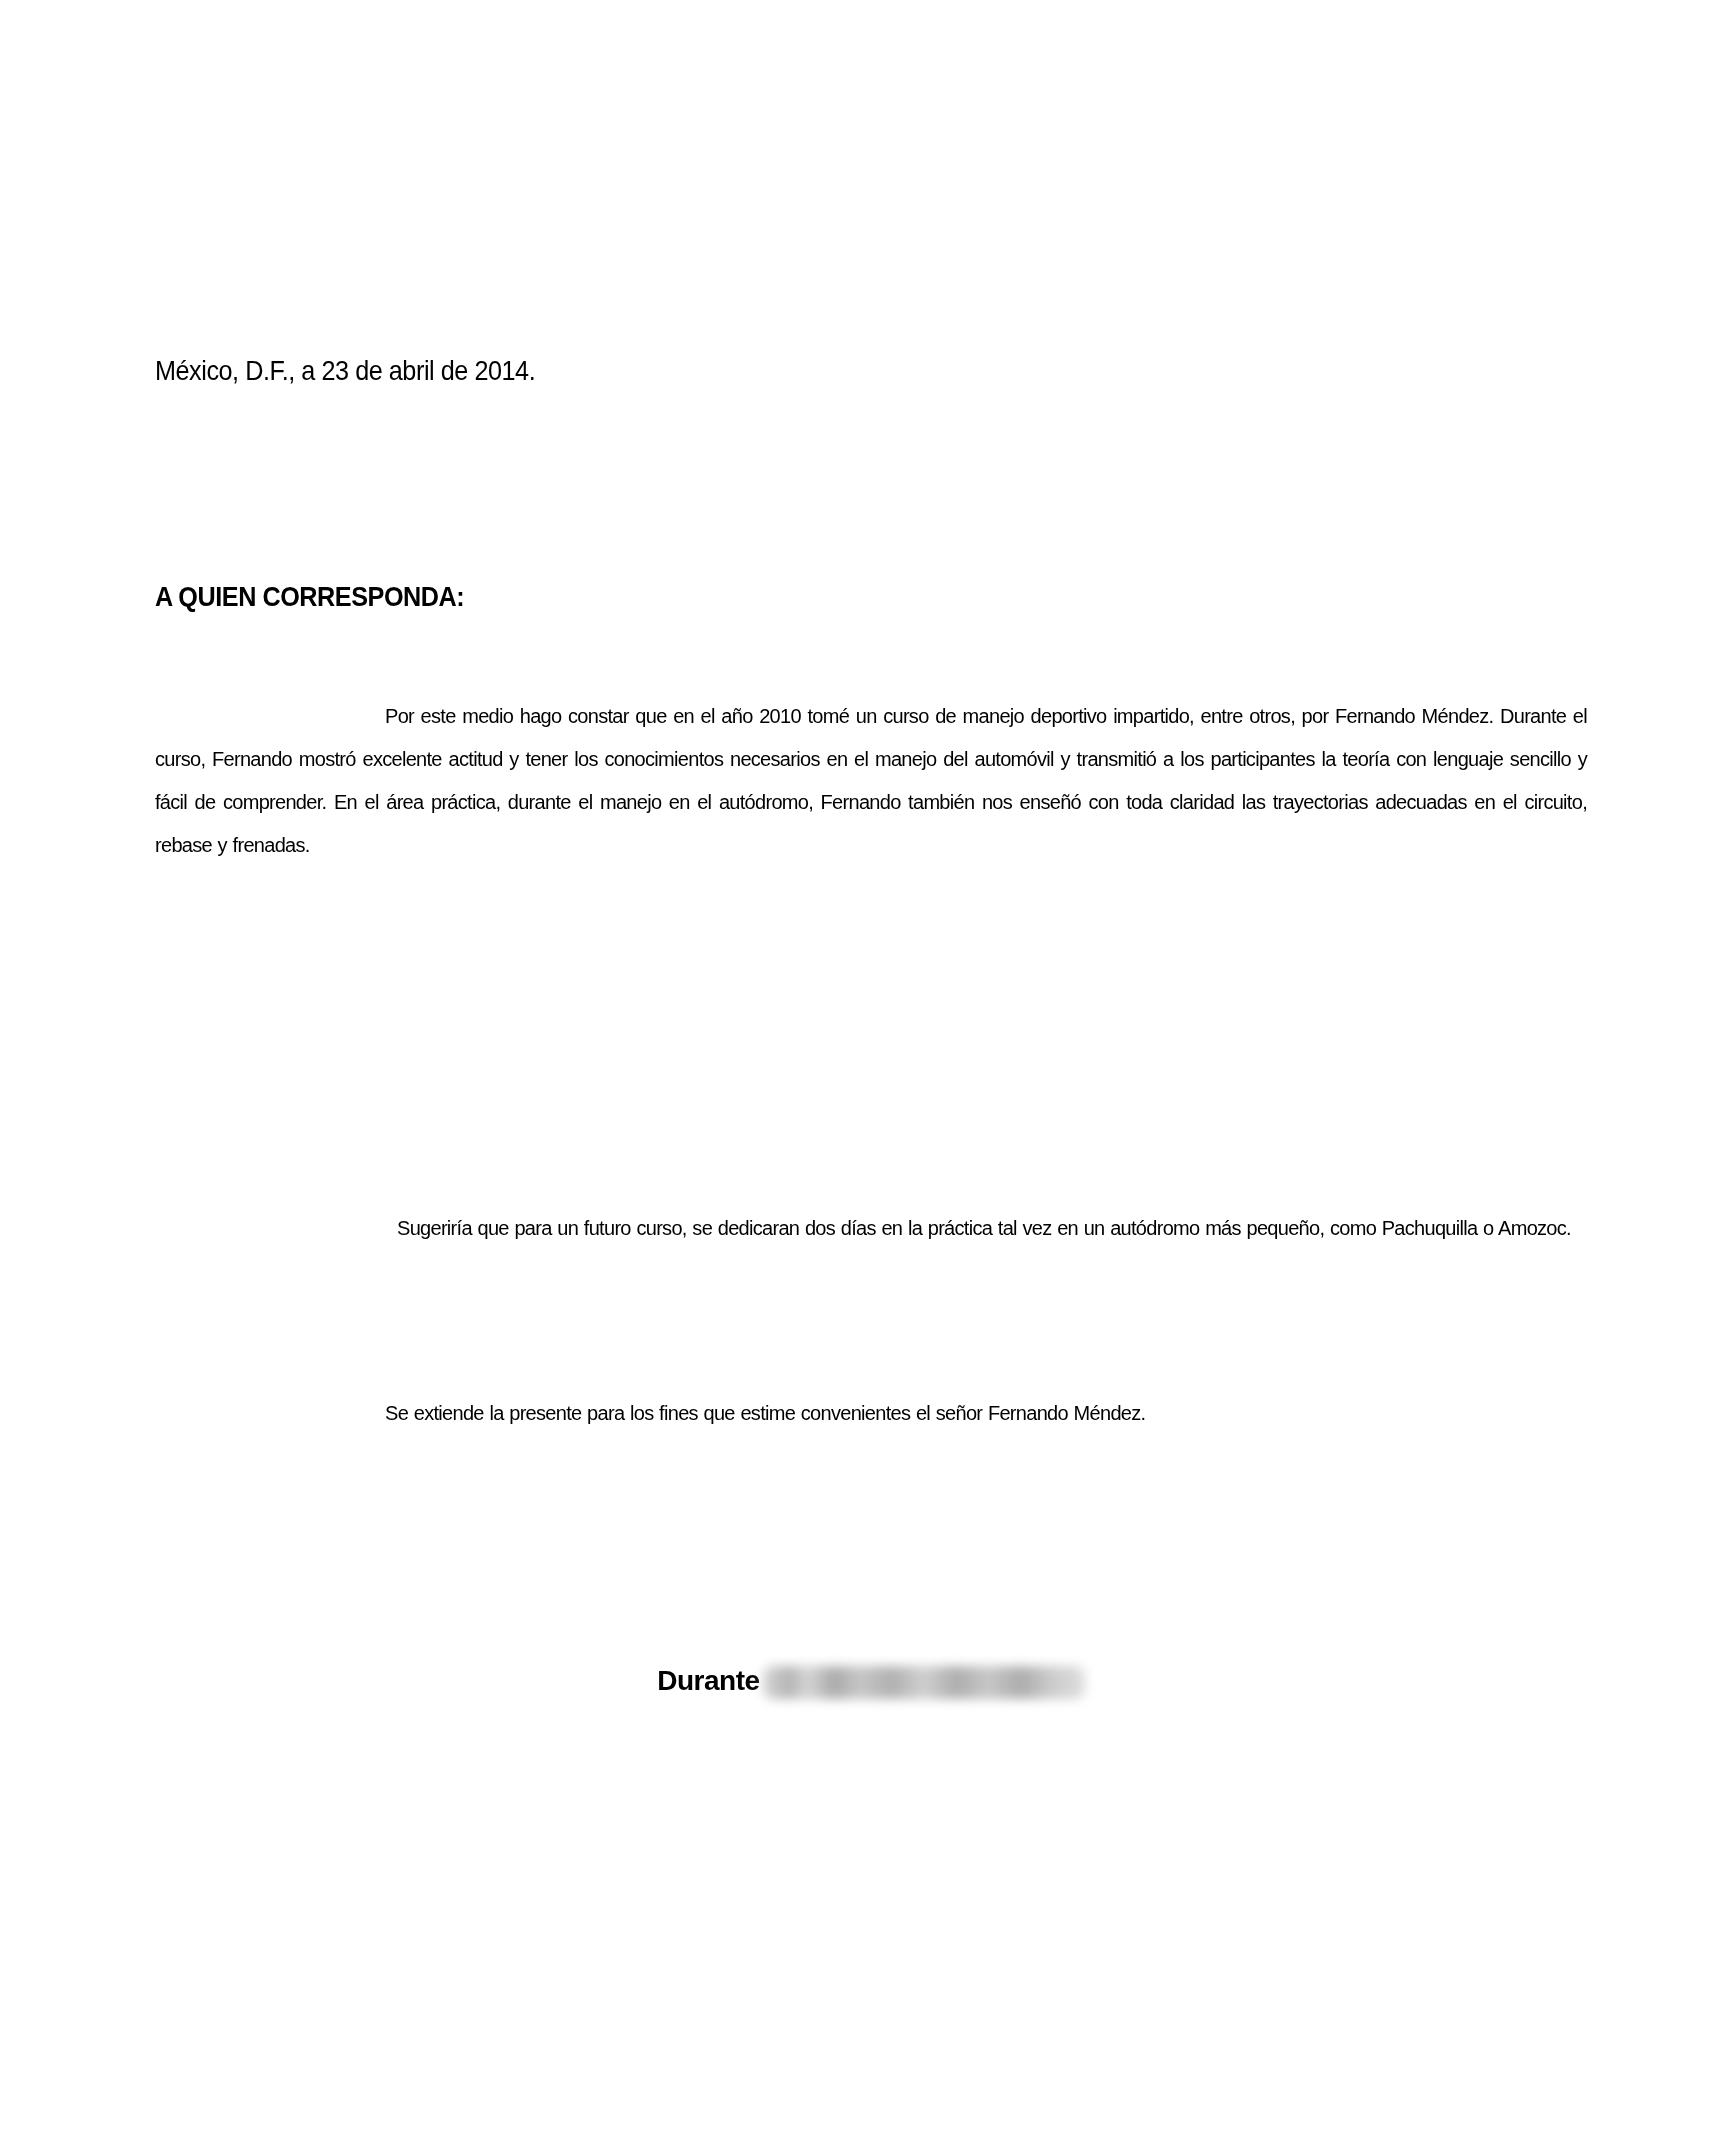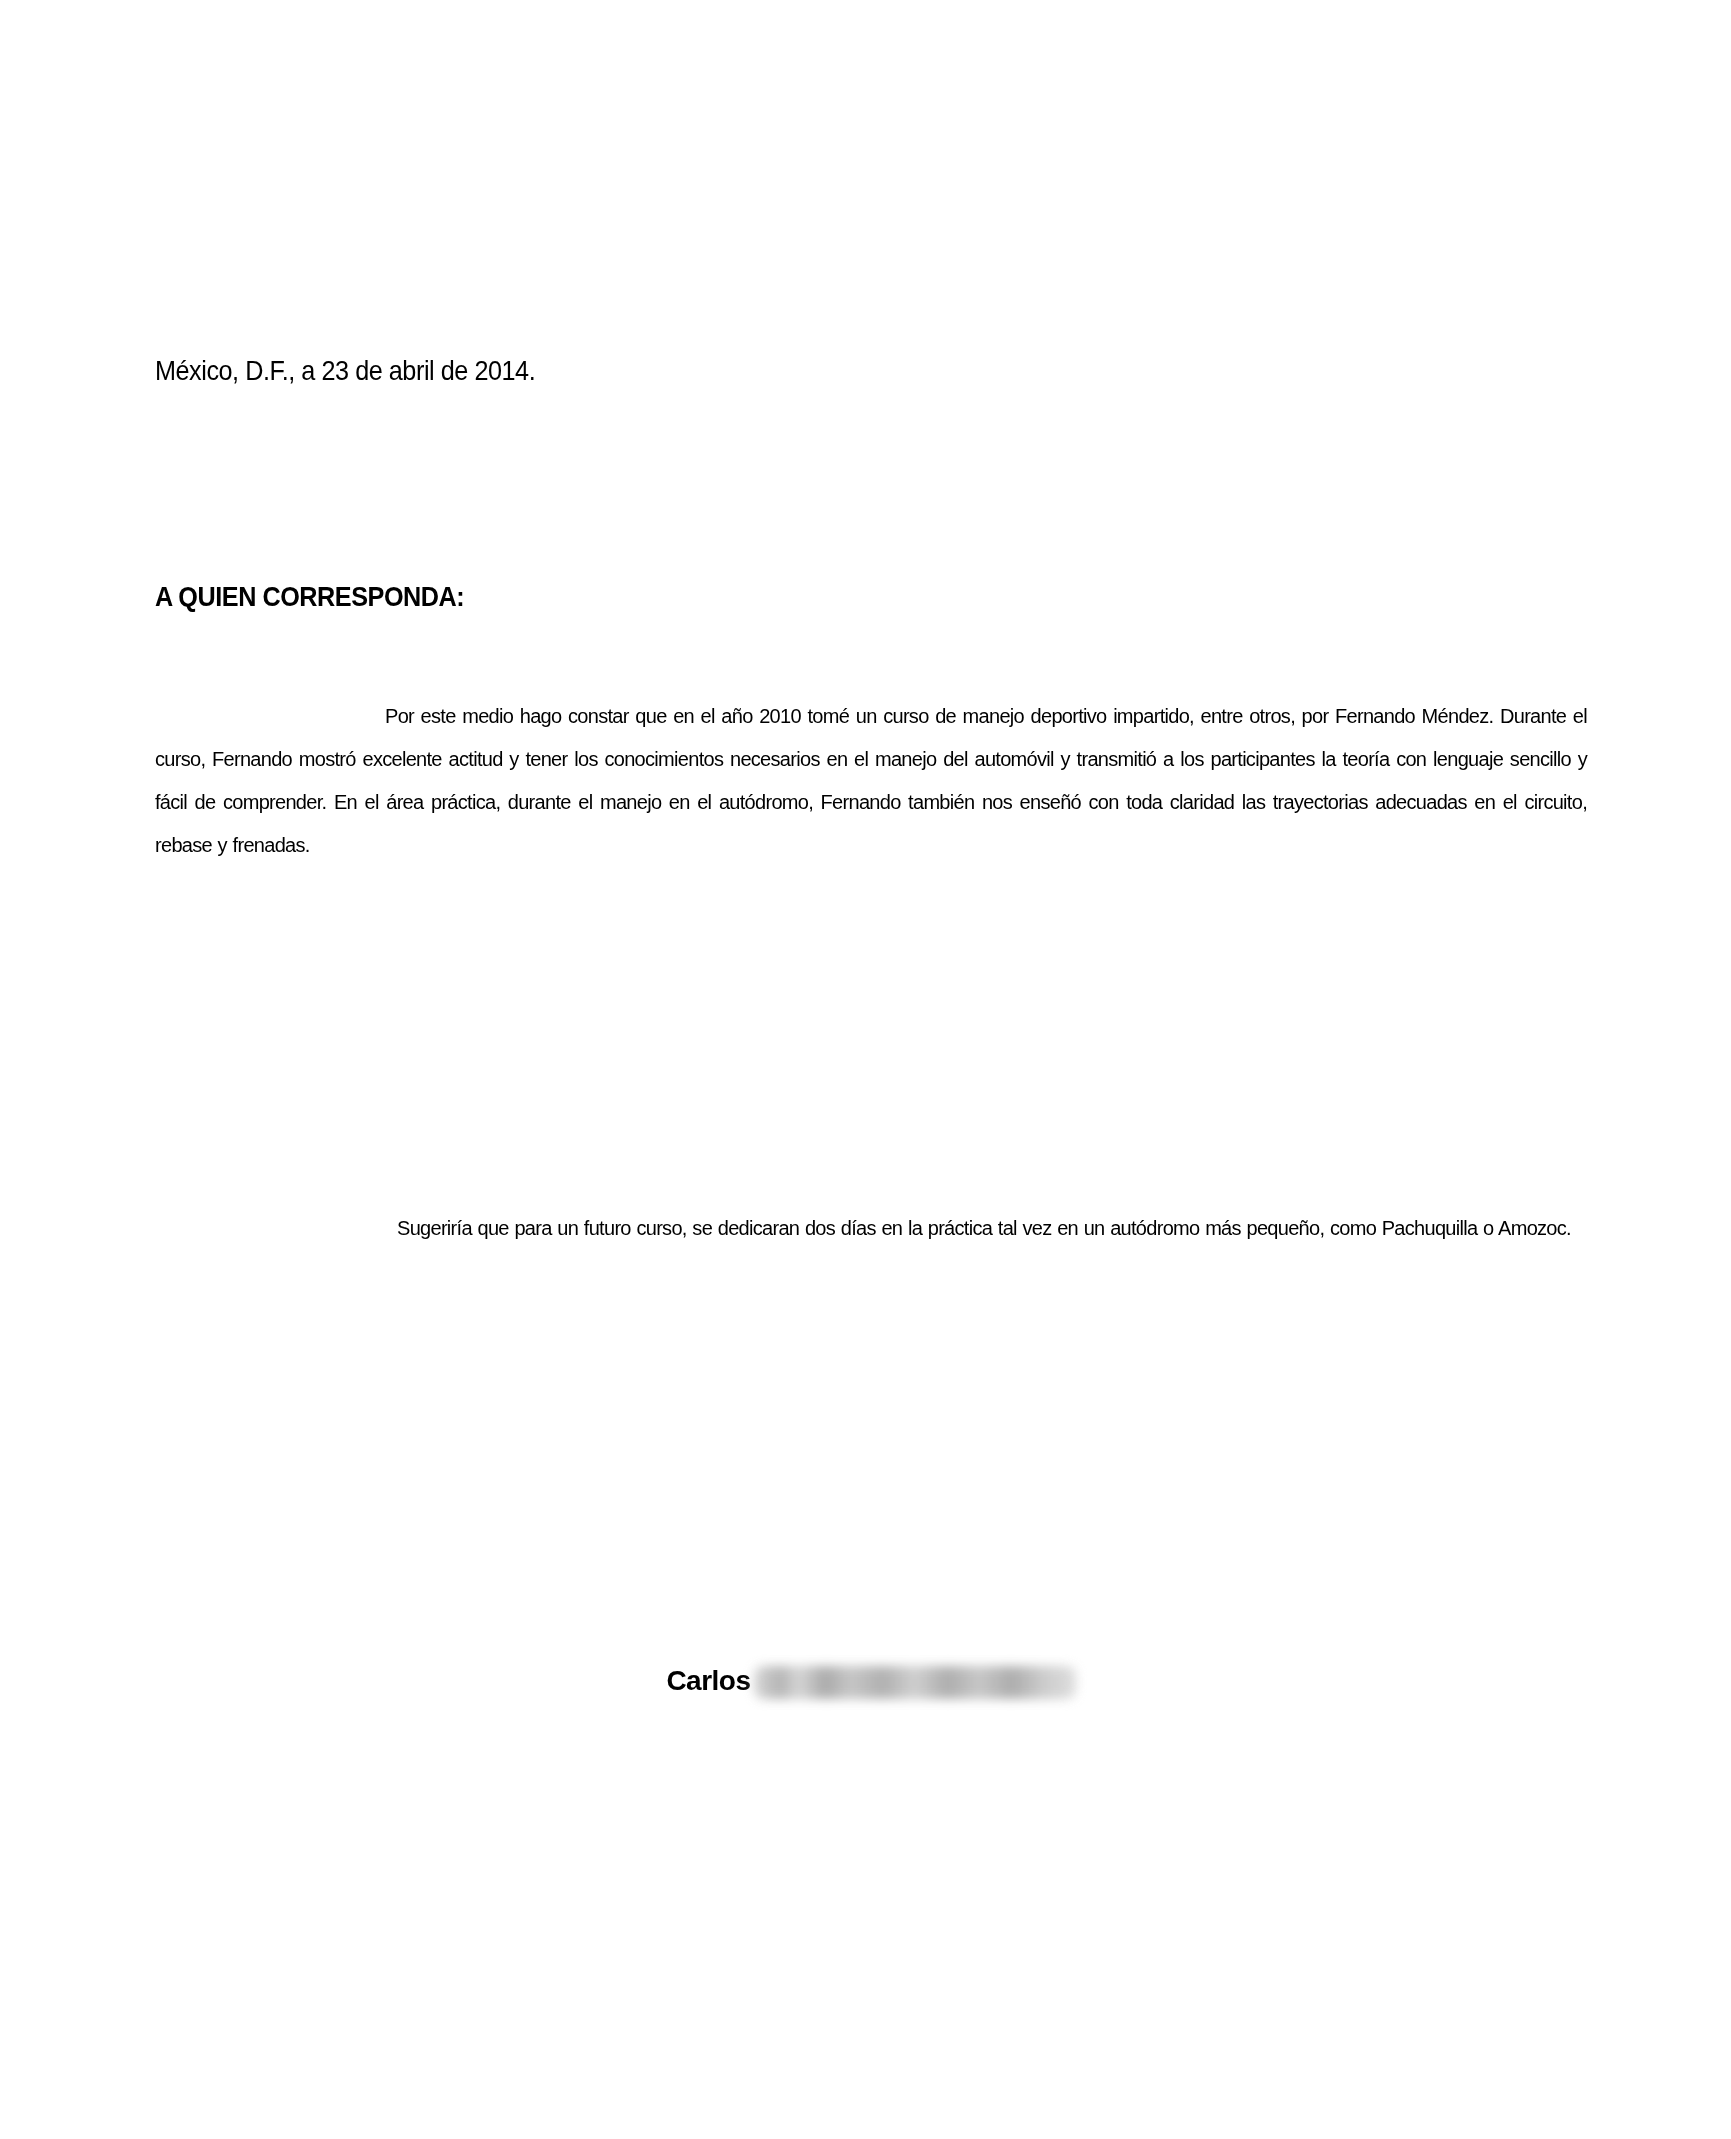--- a/index.html
+++ b/index.html
@@ -91,19 +91,20 @@
 
   <div class="date-line line-text">México, D.F., a 23 de abril de 2014.</div>
 
   <div class="salutation line-text">A QUIEN CORRESPONDA:</div>
 
   <p class="para para-1" style="margin:0;">Por este medio hago constar que en el año 2010 tomé un curso de manejo deportivo impartido, entre otros, por Fernando Méndez. Durante el curso, Fernando mostró excelente actitud y tener los conocimientos necesarios en el manejo del automóvil y transmitió a los participantes la teoría con lenguaje sencillo y fácil de comprender. En el área práctica, durante el manejo en el autódromo, Fernando también nos enseñó con toda claridad las trayectorias adecuadas en el circuito, rebase y frenadas.</p>
 
 
   <p class="para para-3" style="margin:12px;">Sugeriría que para un futuro curso, se dedicaran dos días en la práctica tal vez en un autódromo más pequeño, como Pachuquilla o Amozoc.</p>
 
+  <p class="para para-4" style="margin:0;">Se extiende la presente para los fines que estime convenientes el señor Fernando Méndez.</p>
 
   <div class="signature">
-    <span class="signature-first">Carlos</span><span class="signature-redacted"></span>
+    <span class="signature-first">Durante</span><span class="signature-redacted"></span>
   </div>
 
 </div>
 
 
 </body></html>

